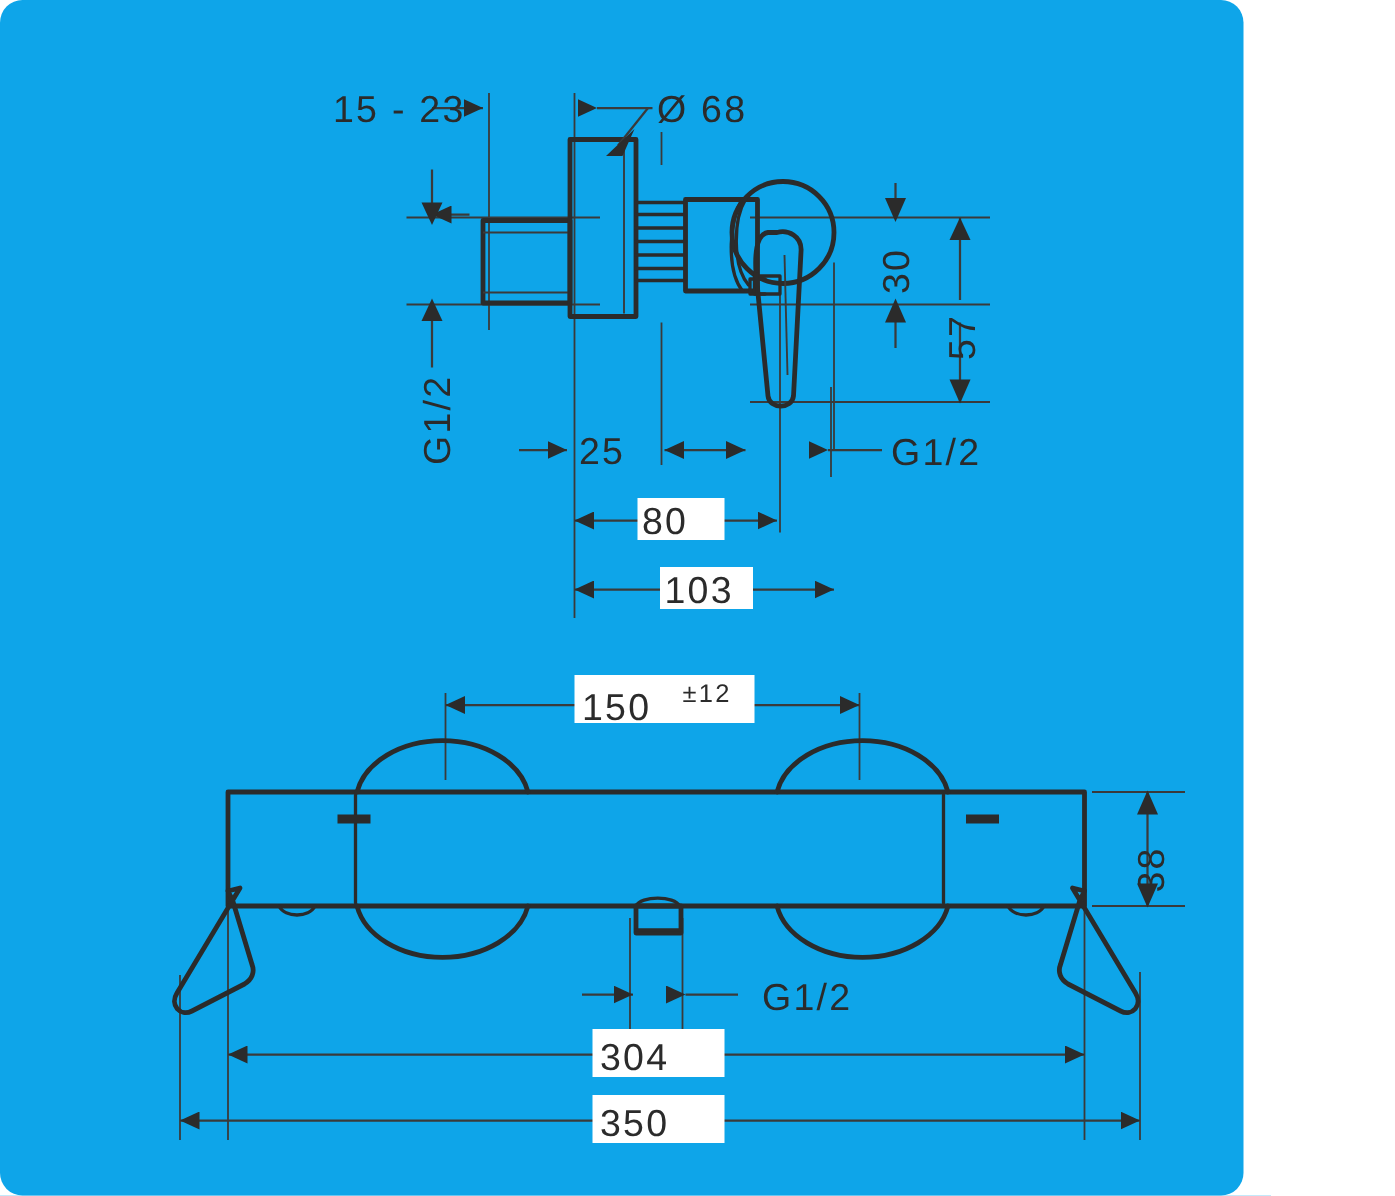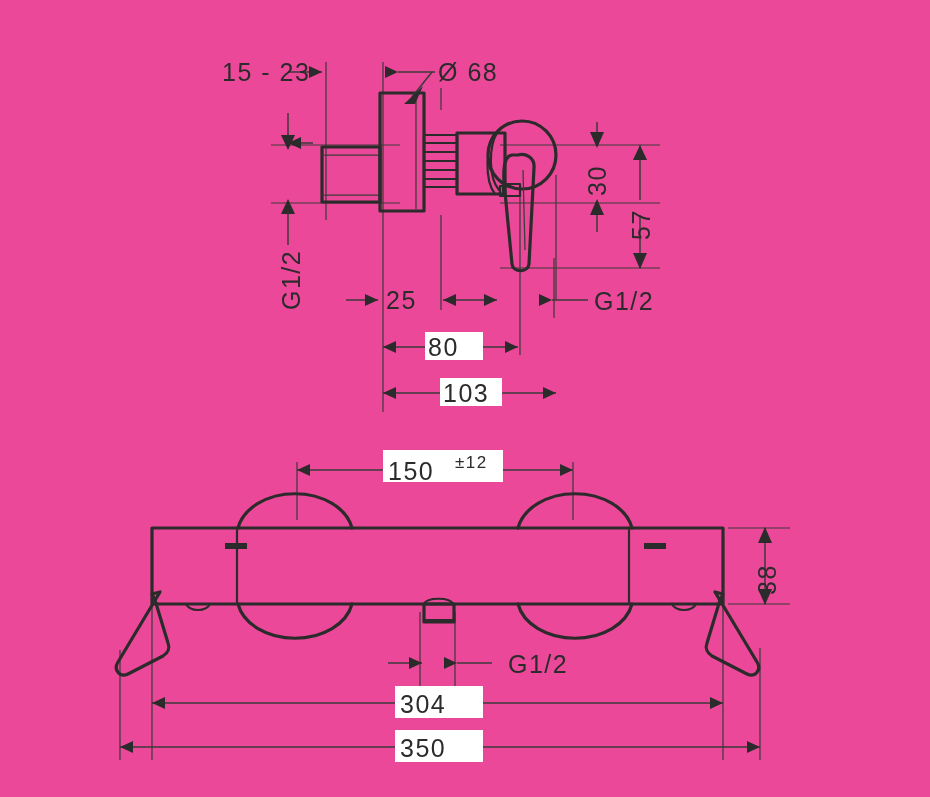--- a/index.html
+++ b/index.html
@@ -2,21 +2,21 @@
 <html><head>
 <meta charset="utf-8">
 <title>Technical Dimension Drawing</title>
 <style>
   html,body{margin:0;padding:0;background:#ffffff;}
   body{
     font-family:"Liberation Sans", sans-serif;
     width:930px;height:797px;overflow:hidden;position:relative;
     color:#231f20;
   }
-  #stage{position:relative;width:930px;height:797px;background:#ec4899;}
+  #stage{position:relative;width:829px;height:797px;background:#0ea5e9;border-radius:15px;}
   svg#drawing{position:absolute;left:0;top:0;width:930px;height:797px;display:block;}
   .dimtext{
     font-family:"Liberation Sans", sans-serif;
     font-size:25px;
     fill:#2b2b2b;
     letter-spacing:1.5px;
   }
   .dimtext.small{font-size:17px;}
   .outline{fill:none;stroke:#2b2b2b;stroke-width:3.2;stroke-linejoin:round;stroke-linecap:round;}
   .outline-thin{fill:none;stroke:#2b2b2b;stroke-width:2.2;stroke-linejoin:round;stroke-linecap:round;}

